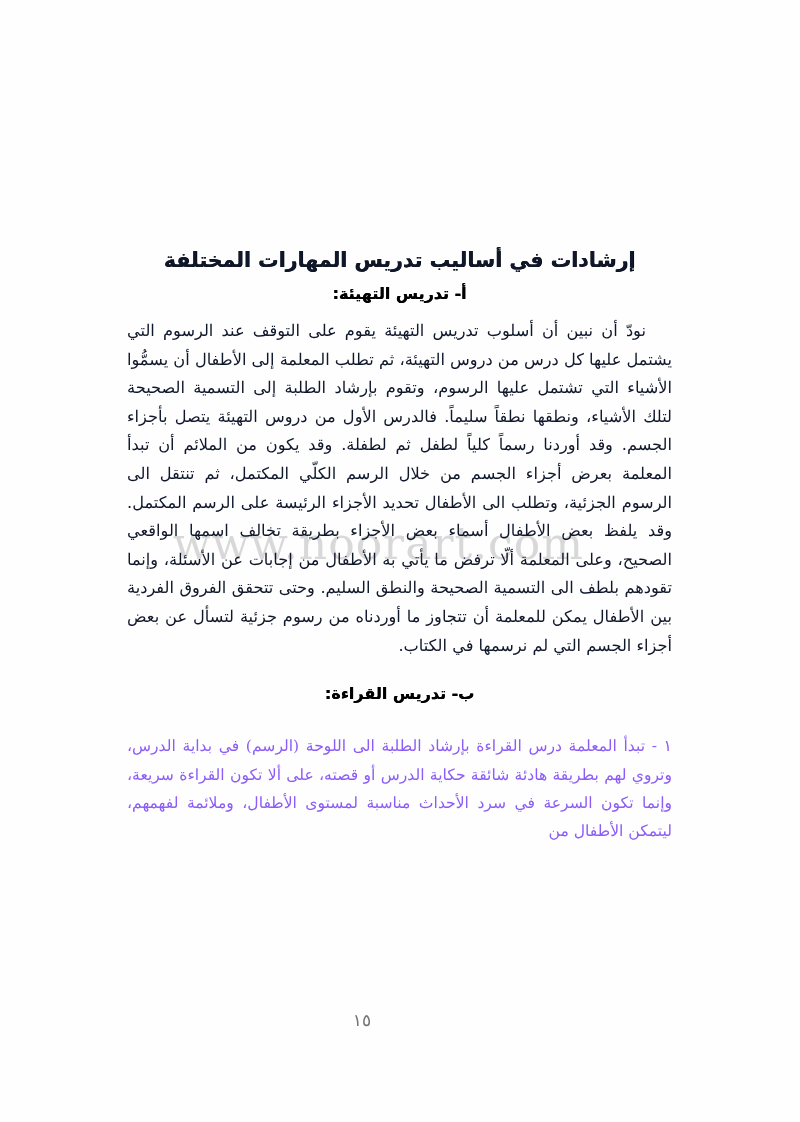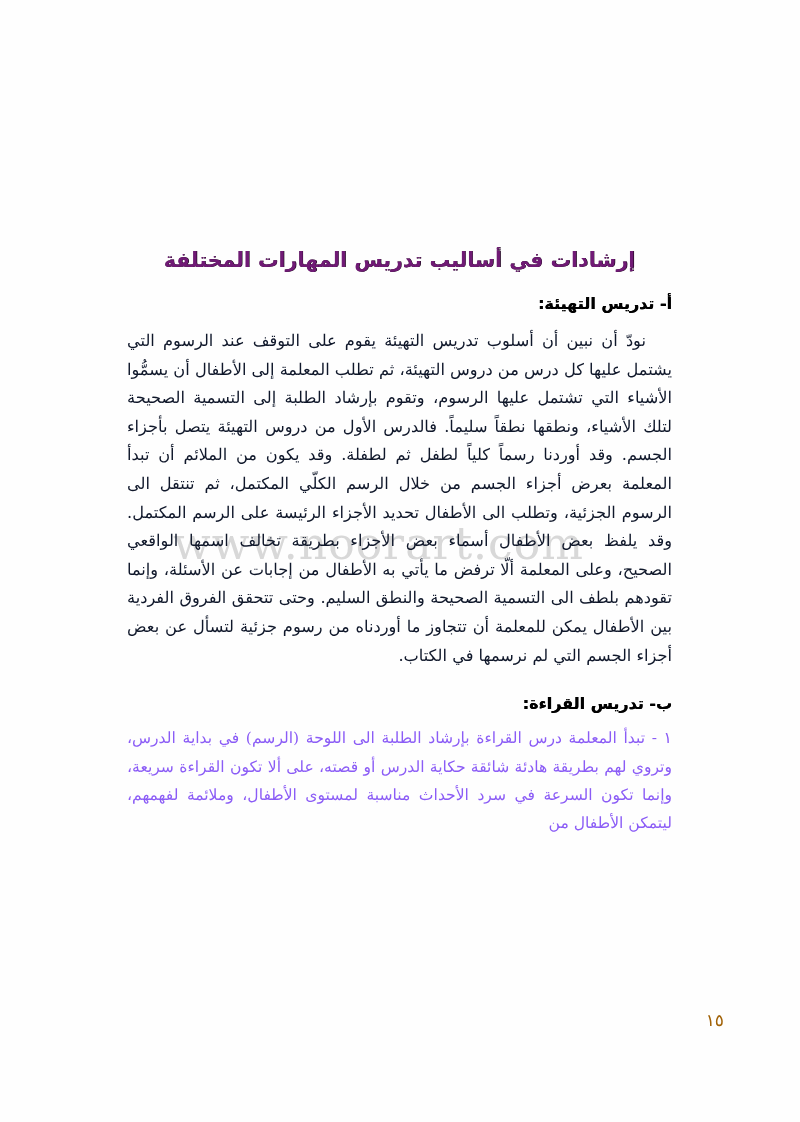--- a/index.html
+++ b/index.html
@@ -45,37 +45,37 @@
     text-align: justify;
     color: #0c0c0c;
   }
 
   .doc-title {
     font-family: "DejaVu Sans", sans-serif;
     font-weight: bold;
     font-size: 20.5px;
     text-align: center;
     letter-spacing: -0.3px;
-    margin: 0 0 22px 0;
-    color: #701a75;
+    margin: 0 0 12px 0;
+    color: #0f172a;
     text-shadow: 0.4px 0 0 #000;
   }
 
   .section-head {
     font-family: "DejaVu Sans", sans-serif;
     font-weight: bold;
     font-size: 16px;
-    text-align: right;
+    text-align: center;
     margin: 0 0 14px 0;
     color: #000;
     text-shadow: 0.3px 0 0 #000;
   }
   .section-head.second {
     margin-top: 24px;
-    margin-bottom: 11px;
+    margin-bottom: 29px;
   }
 
   .para {
     font-family: "DejaVu Serif", serif;
     font-size: 16.2px;
     line-height: 28.6px;
     text-align: justify;
     text-align-last: right;
     margin: 0 0 14px 0;
     color: #0f172a;
@@ -94,24 +94,24 @@
     margin: 0;
     color: #8b5cf6;
   }
 
   
   .page-number {
     position: absolute;
     bottom: 92px;
     left: 0;
     width: 724px;
-    text-align: right;
+    text-align: center;
     font-family: "DejaVu Serif", serif;
     font-size: 17px;
-    color: #a16207;
+    color: #737373;
     z-index: 2;
   }
 </style>
 </head>
 <body>
 
 <div class="page">
 
   <div class="watermark">www.noorart.com</div>
 

